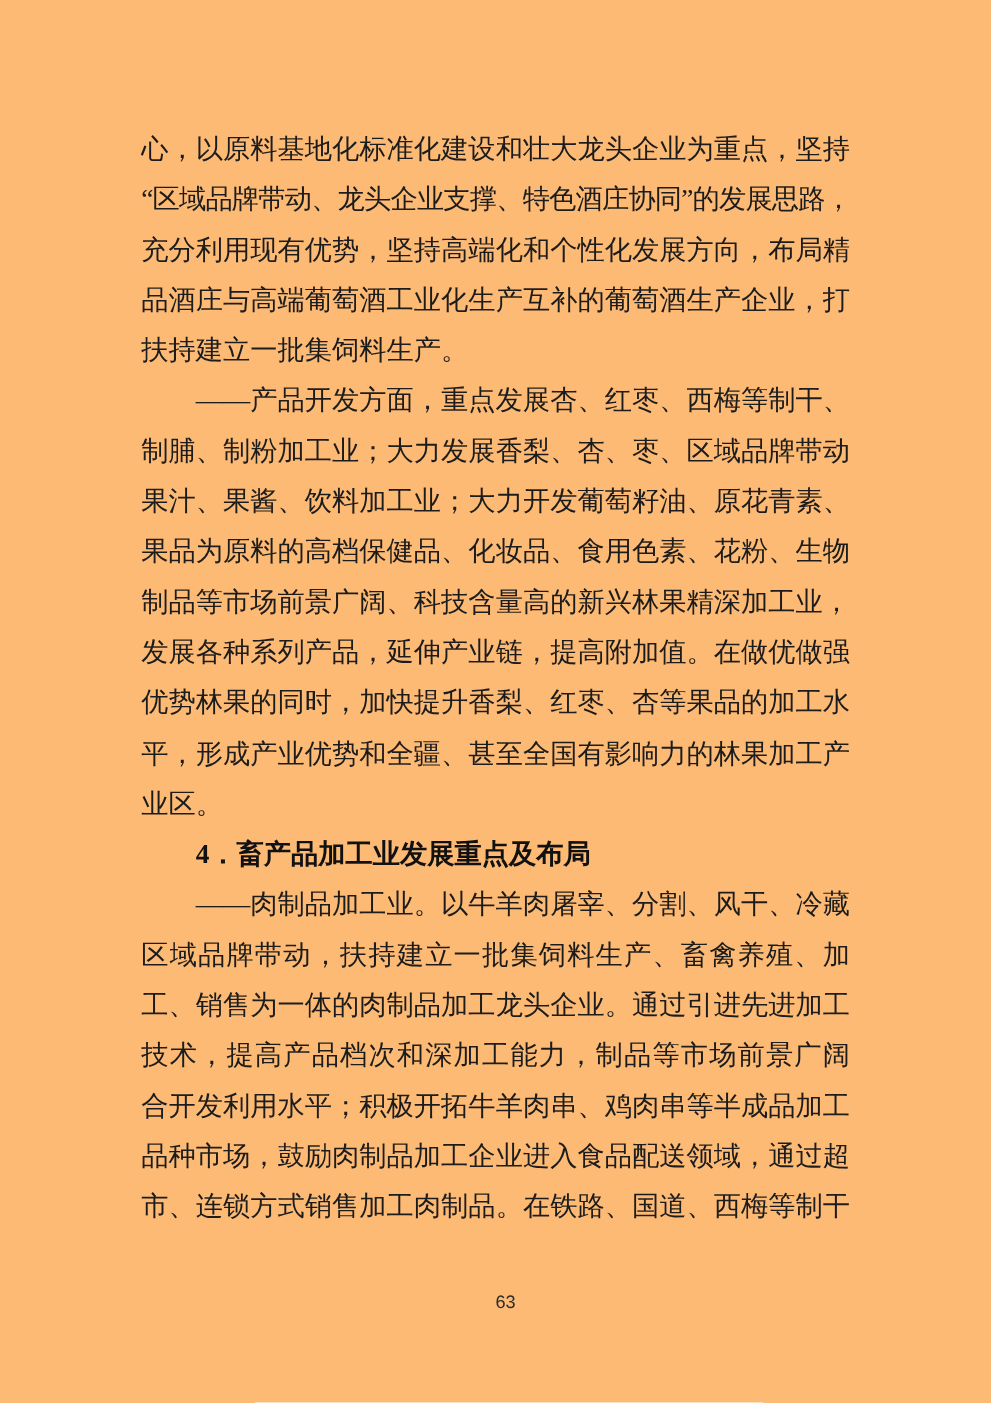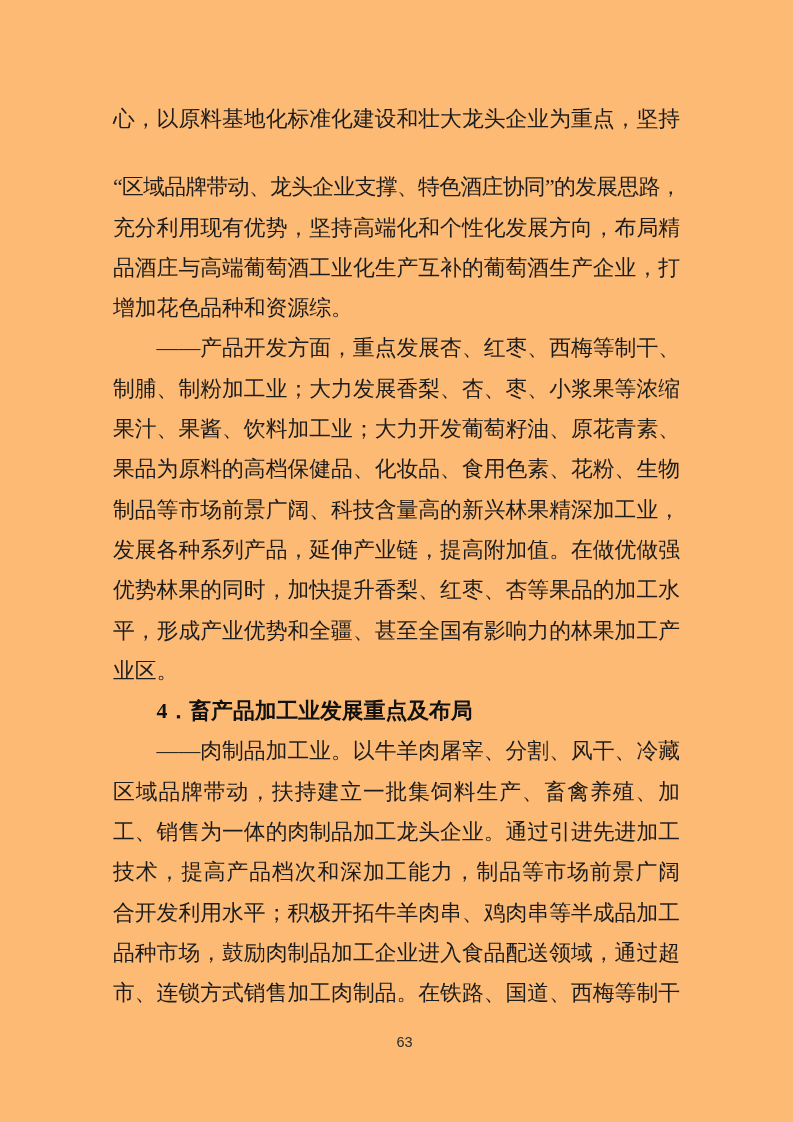--- a/index.html
+++ b/index.html
@@ -39,21 +39,20 @@
       text-align-last: left;
       -moz-text-align-last: left;
     }
     
     .ln--indent {
       text-indent: 43.6px;
     }
     
     .ln--tight {
       letter-spacing: -1.6px;
-      margin-top: 28px;
     }
     
     .ln--heading {
       font-weight: 700;
       text-align-last: left;
       -moz-text-align-last: left;
       text-indent: 43.6px;
       color: #111111;
     }
 
@@ -72,24 +71,24 @@
 </head>
 <body>
 
 <div class="page">
 
   <div class="text-block">
     <div class="ln">心，以原料基地化标准化建设和壮大龙头企业为重点，坚持</div>
     <div class="ln ln--tight">“区域品牌带动、龙头企业支撑、特色酒庄协同”的发展思路，</div>
     <div class="ln">充分利用现有优势，坚持高端化和个性化发展方向，布局精</div>
     <div class="ln">品酒庄与高端葡萄酒工业化生产互补的葡萄酒生产企业，打</div>
-    <div class="ln ln--end">增加花色品种和资源综。</div>
+    <div class="ln ln--end">扶持建立一批集饲料生产。</div>
 
     <div class="ln ln--indent">——产品开发方面，重点发展杏、红枣、西梅等制干、</div>
-    <div class="ln">制脯、制粉加工业；大力发展香梨、杏、枣、小浆果等浓缩</div>
+    <div class="ln">制脯、制粉加工业；大力发展香梨、杏、枣、区域品牌带动</div>
     <div class="ln">果汁、果酱、饮料加工业；大力开发葡萄籽油、原花青素、</div>
     <div class="ln">果品为原料的高档保健品、化妆品、食用色素、花粉、生物</div>
     <div class="ln">制品等市场前景广阔、科技含量高的新兴林果精深加工业，</div>
     <div class="ln">发展各种系列产品，延伸产业链，提高附加值。在做优做强</div>
     <div class="ln">优势林果的同时，加快提升香梨、红枣、杏等果品的加工水</div>
     <div class="ln">平，形成产业优势和全疆、甚至全国有影响力的林果加工产</div>
     <div class="ln ln--end">业区。</div>
 
     <div class="ln ln--heading">4．畜产品加工业发展重点及布局</div>
 

